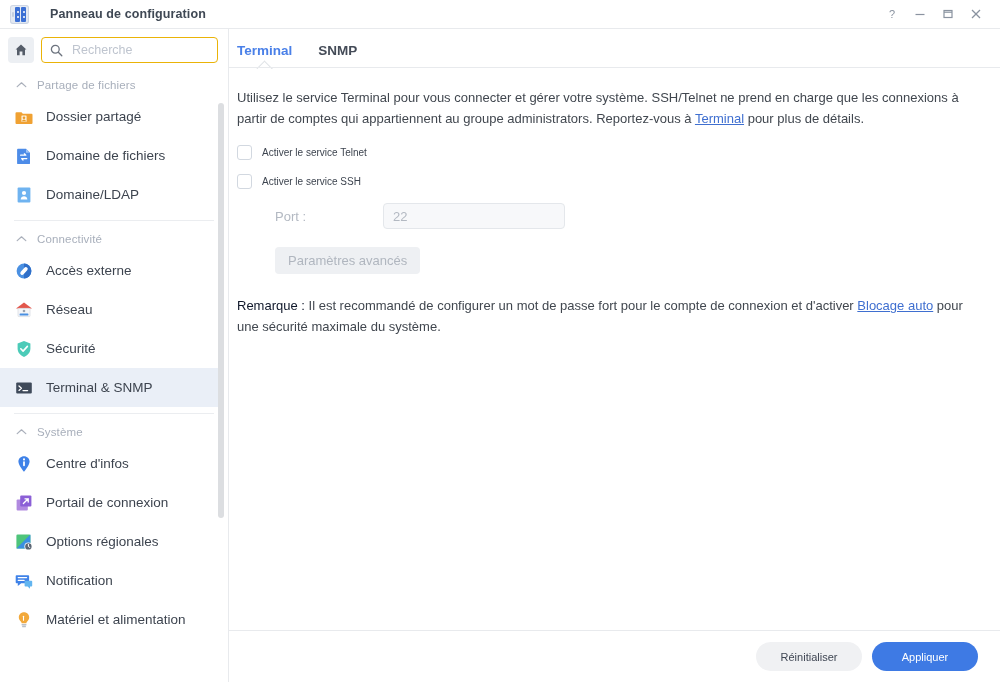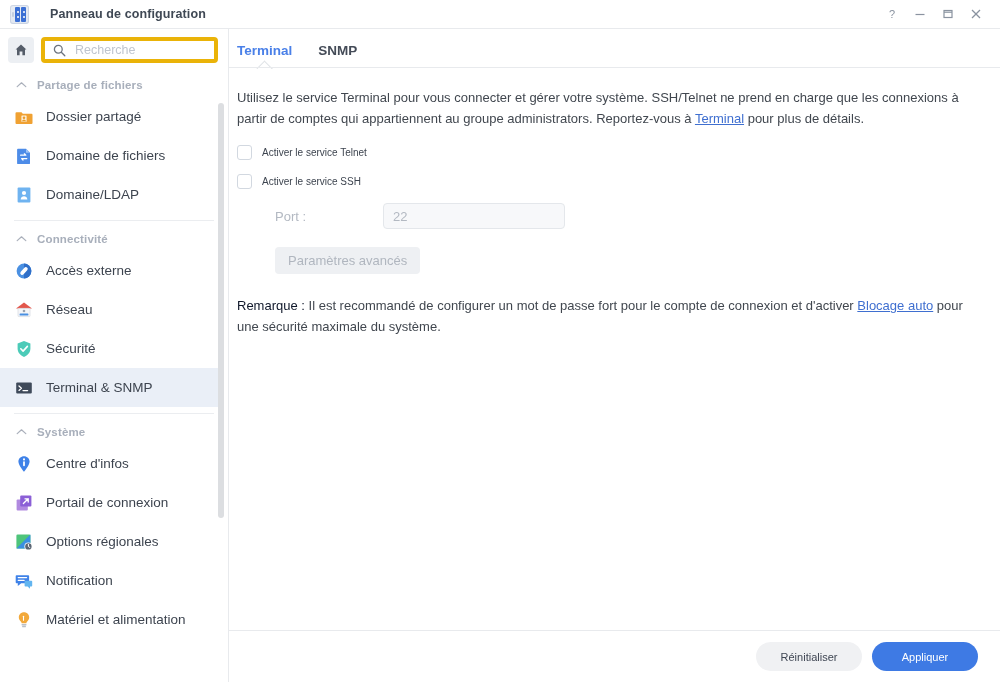--- a/index.html
+++ b/index.html
@@ -119,21 +119,21 @@
     border-radius: 4px;
     background: #eceff3;
     display: flex; align-items: center; justify-content: center;
     flex: 0 0 26px;
     cursor: default;
   }
   .home-btn svg { display:block; }
   .search-box {
     flex: 1 1 auto;
     height: 26px;
-    border: 4px solid #eab308;
+    border: 1px solid #eab308;
     border-radius: 4px;
     display: flex;
     align-items: center;
     padding: 0 8px;
     gap: 7px;
     background: #fff;
   }
   .search-box svg { flex: 0 0 auto; display:block; }
   .search-box input {
     border: none;
@@ -152,21 +152,21 @@
     position: relative;
     padding-bottom: 2px;
   }
   .nav-group { padding-top: 2px; }
   .group-header {
     display: flex;
     align-items: center;
     gap: 10px;
     padding: 6px 0 6px 16px;
     font-size: 11.5px;
-    font-weight: bold;
+    font-weight: normal;
     color: #a8afbb;
     cursor: default;
     letter-spacing: .15px;
   }
   .group-header .chev { display: flex; width: 11px; }
   .group-header .chev svg { display: block; }
 
   .nav-item {
     display: flex;
     align-items: center;

